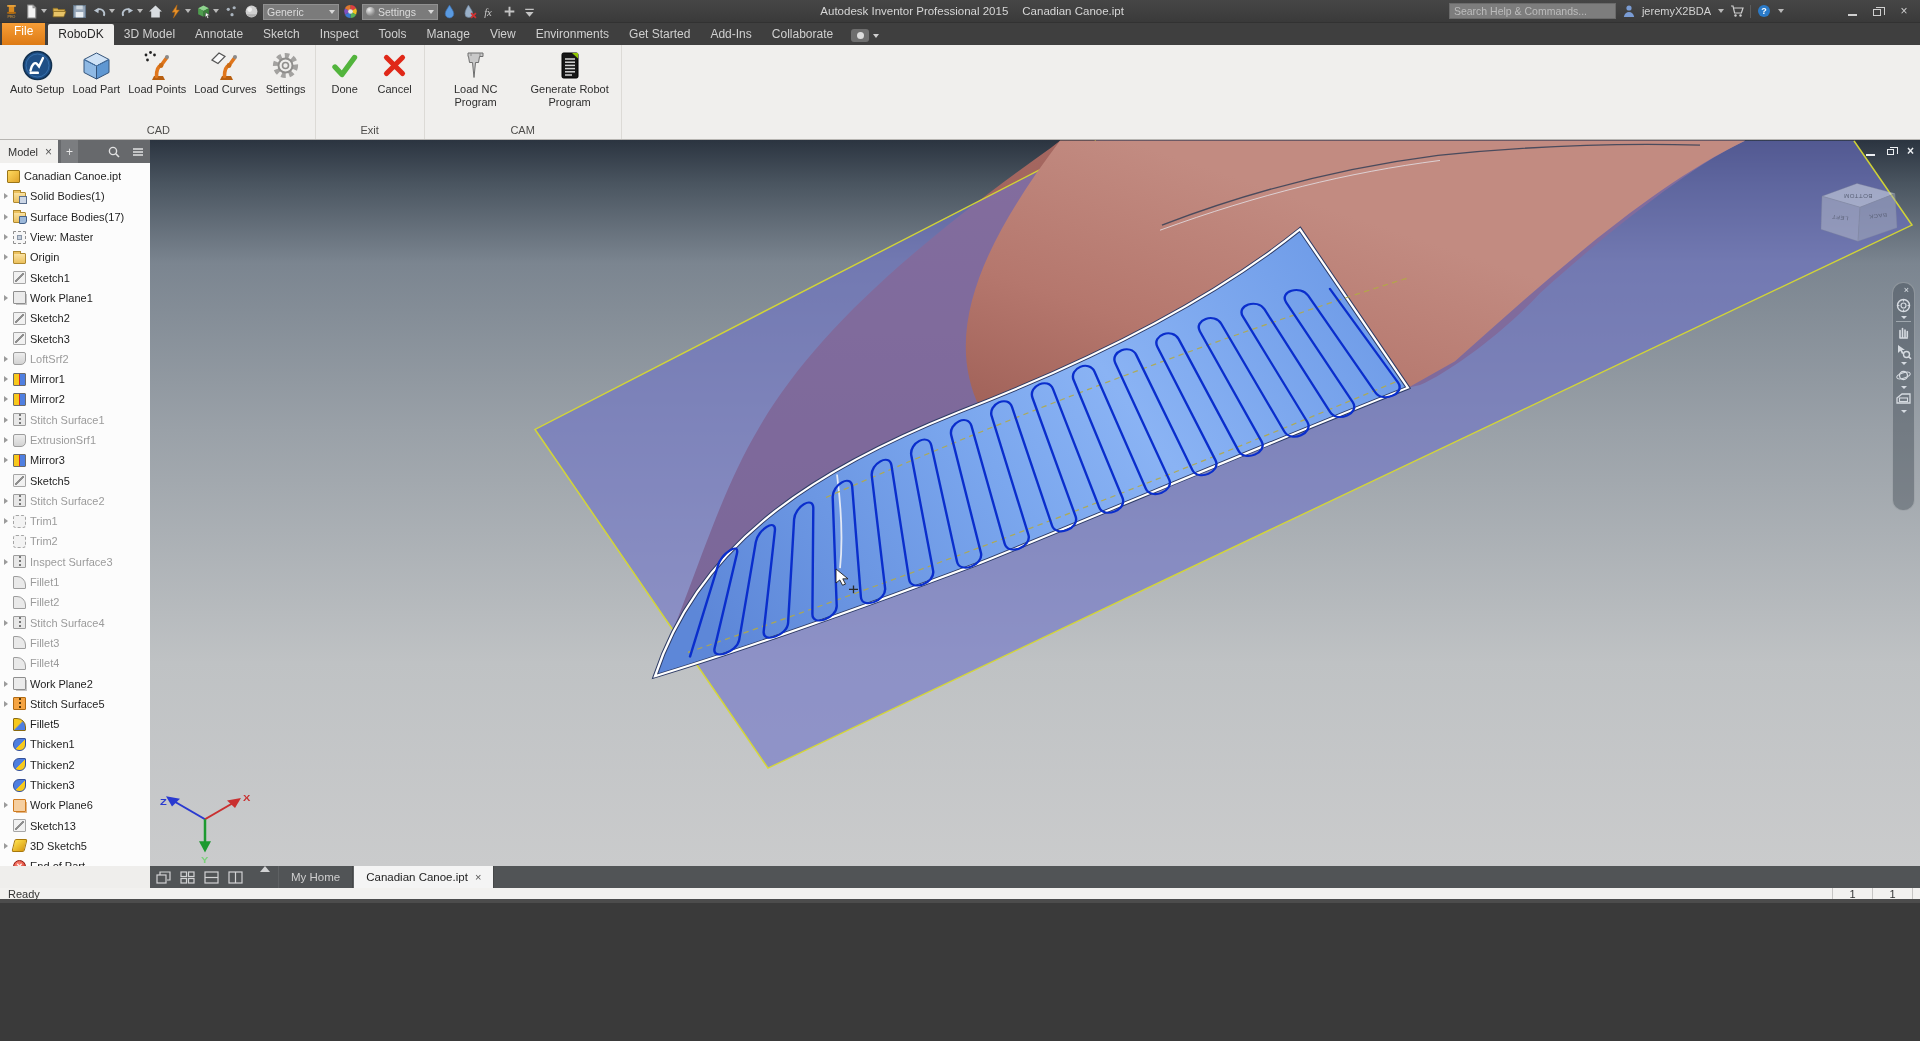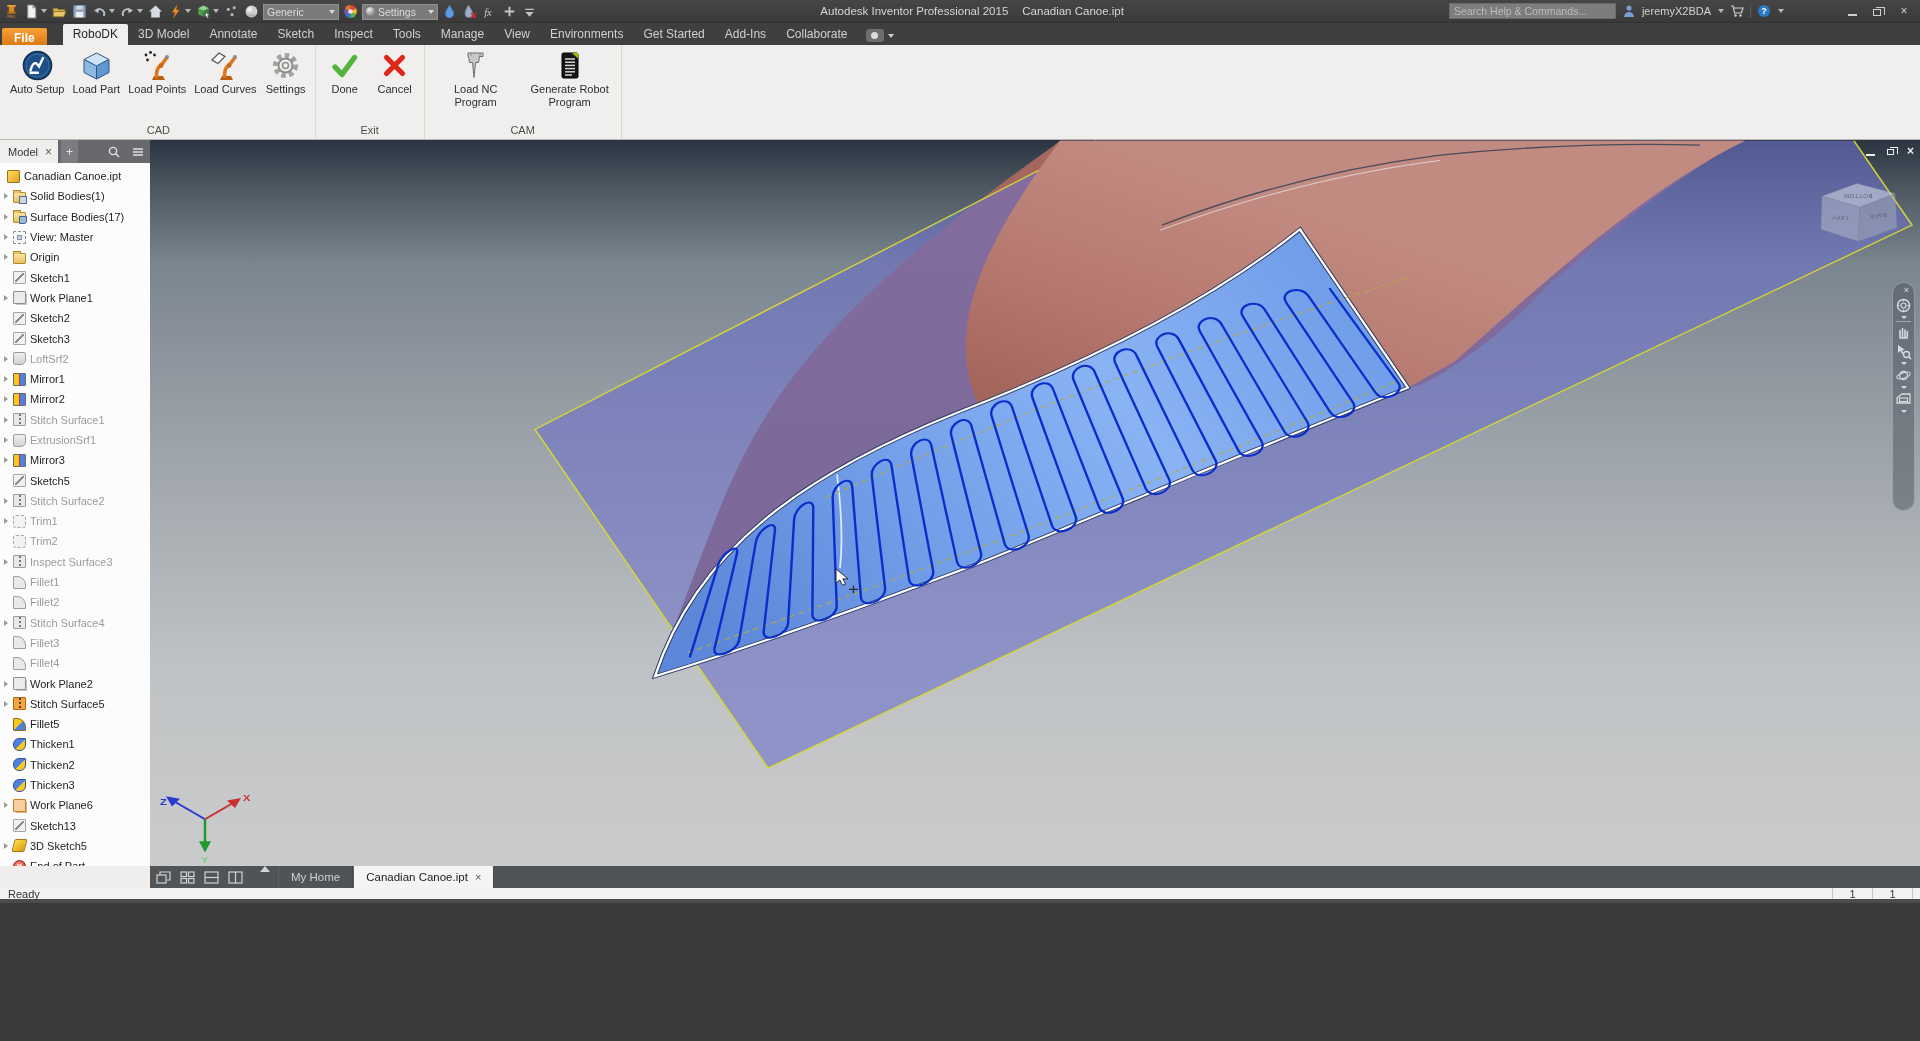--- a/index.html
+++ b/index.html
@@ -27,21 +27,21 @@
 .tb-divider{width:1px;height:13px;background:#5c5c5c}
 #win-btns{display:flex;align-items:center;gap:13px;margin-left:58px;padding-right:5px}
 .wbtn{color:#cfcfcf;font-size:12px;line-height:12px;width:12px;text-align:center}
 .wbtn .mini-bar{display:block;width:9px;height:2px;background:#cfcfcf;margin-top:8px}
 .wbtn .rest{display:block;width:8px;height:7px;border:1px solid #cfcfcf;position:relative;margin-top:2px}
 .wbtn .rest:before{content:"";position:absolute;left:2px;top:-3px;width:8px;height:7px;border:1px solid #cfcfcf;border-bottom:none;border-left:none}
 
 
 #tabrow{height:22px;background:#3f3f3f;display:flex;align-items:flex-end;padding-left:2px;flex:none}
 .rtab{font-size:12px;color:#d0d0d0;padding:3px 10px 4px;border-radius:2px 2px 0 0;cursor:default}
-.rtab.file{background:linear-gradient(#f9a13a,#dd7a14);color:#fff;font-weight:bold;padding:3px 12px 0;margin-right:16px}
+.rtab.file{background:linear-gradient(#f9a13a,#dd7a14);color:#fff;font-weight:normal;padding:3px 12px 7px;margin-right:3px}
 .rtab.active{background:#f0efed;color:#272727}
 .rtab-cloud{display:flex;align-items:center;gap:3px;margin-left:8px;margin-bottom:3px}
 .rtab-cloud .cloud-btn{width:18px;height:13px;background:#6e6e6e;border-radius:3px;display:flex;align-items:center;justify-content:center}
 .rtab-cloud .cloud-btn i{width:7px;height:7px;border-radius:50%;background:#dcdcdc}
 .rtab-cloud .qat-caret{border-top-color:#cfcfcf}
 
 
 #ribbon{height:95px;background:#f0efed;display:flex;flex:none;border-bottom:1px solid #b7b5b2;padding-left:2px}
 .rgroup{display:flex;flex-direction:column;border-right:1px solid #dcdad6;padding:1px 4px 0}
 .rbuttons{display:flex;flex:1}

